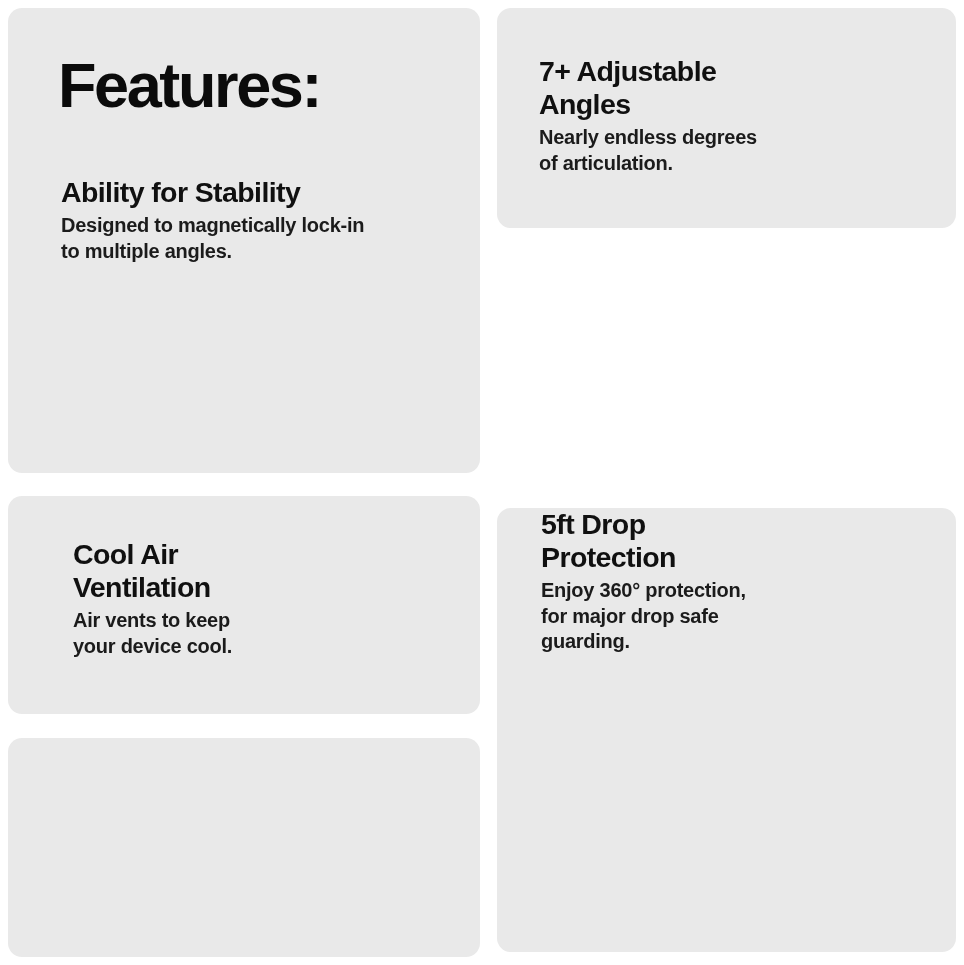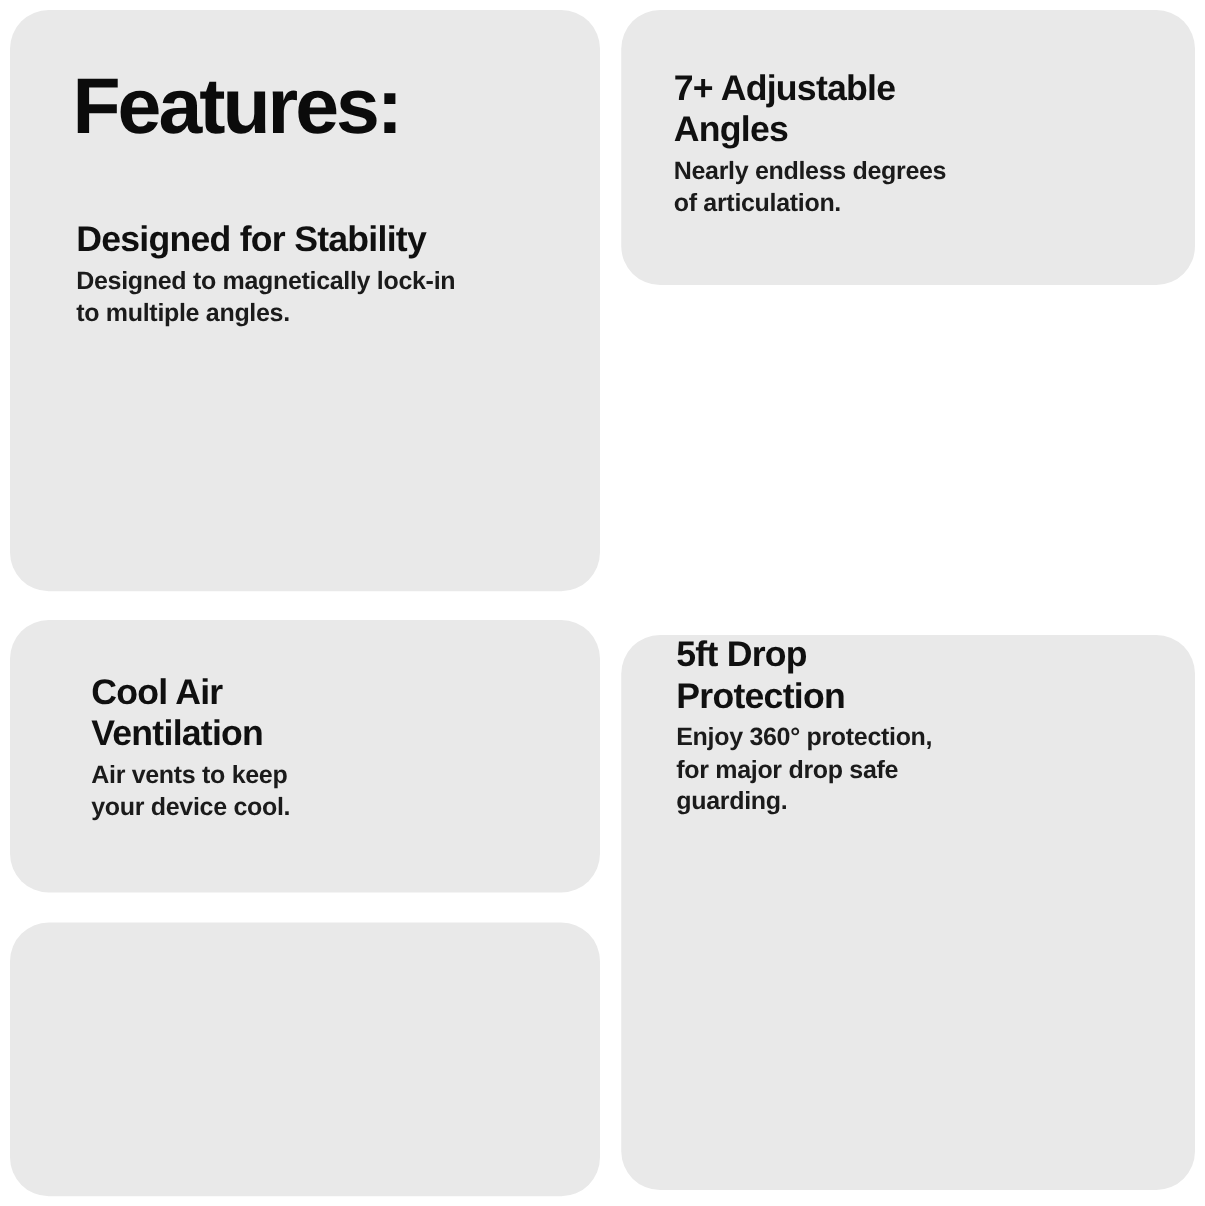--- a/index.html
+++ b/index.html
@@ -17,21 +17,21 @@
   #infographic {
     position: relative;
     width: 964px;
     height: 965px;
     background: #ffffff;
   }
 
   .card {
     position: absolute;
     background: #e9e9e9;
-    border-radius: 31px;
+    border-radius: 14px;
     overflow: hidden;
   }
 
   
   .card-stability { left: 8px;   top: 8px;   width: 472px; height: 465px; }
   .card-angles    { left: 497px; top: 8px;   width: 459px; height: 220px; padding-left: 23px; }
   .card-magnetic  { left: 497px; top: 251px; width: 459px; height: 239px; }
   .card-cooling   { left: 8px;   top: 496px; width: 472px; height: 218px; }
   .card-drop      { left: 497px; top: 508px; width: 459px; height: 444px; }
   .card-pencil    { left: 8px;   top: 738px; width: 472px; height: 219px; }
@@ -355,21 +355,21 @@
 </head>
 <body>
 
 <div id="infographic">
 
   <div class="card card-stability">
 
     <div class="features-title">Features:</div>
 
     <div class="text-block tb-stability">
-      <div class="card-head">Designed for Stability</div>
+      <div class="card-head">Ability for Stability</div>
       <div class="card-sub">Designed to magnetically lock-in
 to multiple angles.</div>
     </div>
 
     <div class="illus-stability">
       <div class="st-base"></div>
       <div class="st-kick"></div>
       <div class="st-vents">
         <div class="st-vent" style="left:236px; top:125px;"></div>
         <div class="st-vent" style="left:262px; top:127px;"></div>

